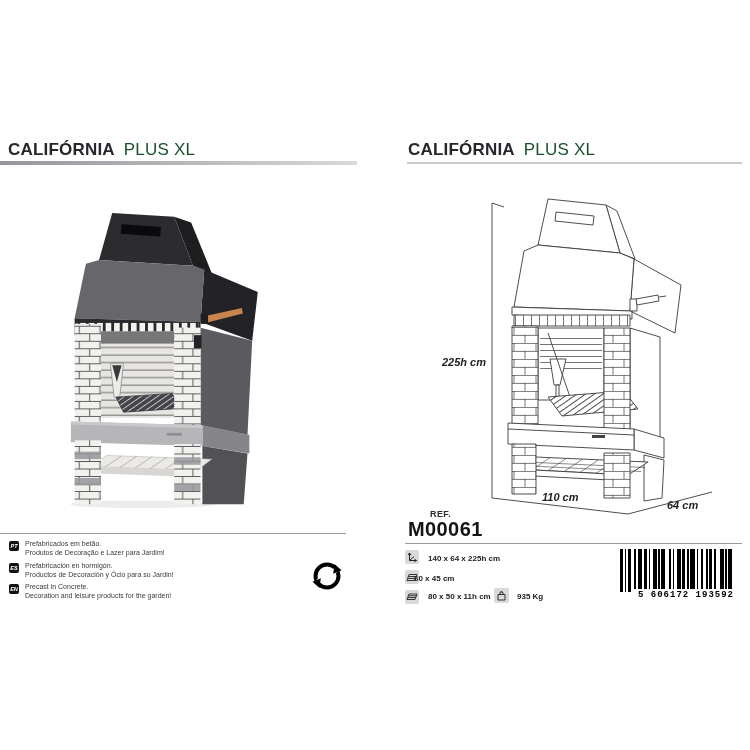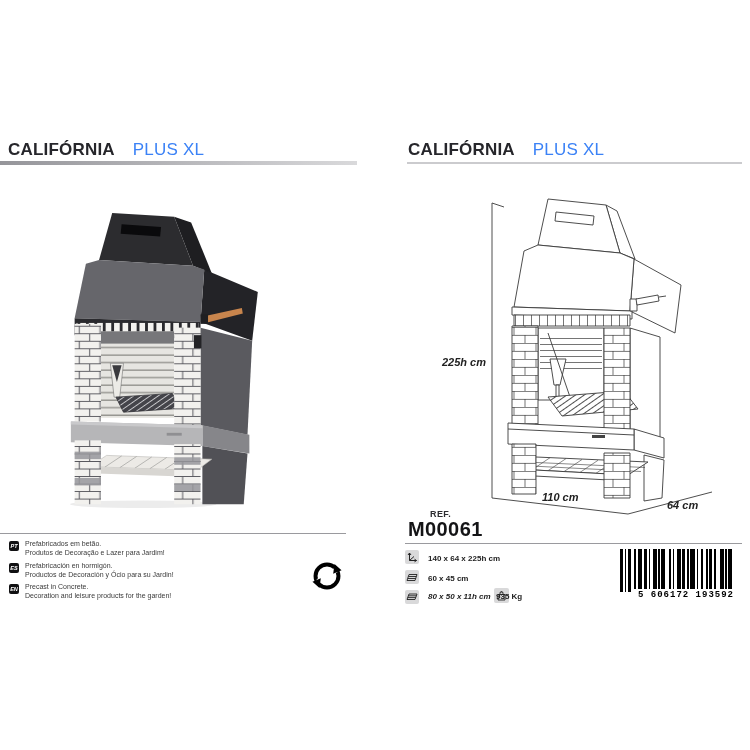--- a/index.html
+++ b/index.html
@@ -2,21 +2,21 @@
 <html><head>
 <meta charset="utf-8">
 <style>
   html,body{margin:0;padding:0;background:#fff;}
   #page{position:relative;width:750px;height:750px;background:#ffffff;overflow:hidden;
         font-family:"Liberation Sans", sans-serif;color:#26262b;}
   .abs{position:absolute;}
   
   .panel-title{font-size:17px;letter-spacing:.2px;white-space:nowrap;}
   .panel-title .t-main{font-weight:800;}
-  .panel-title .t-suffix{font-weight:400;color:#3b82f6;margin-left:18px;}
+  .panel-title .t-suffix{font-weight:400;color:#14532d;margin-left:9px;}
   .accent-bar{height:4px;background:linear-gradient(to right,#95959a,#d9d9db);}
   .thin-rule{height:2px;background:#cbcbce;}
   .divider{height:1px;background:#9a9a9e;}
   
   .desc-row{display:flex;gap:6px;}
   .lang-badge{width:10px;height:10px;background:#101012;color:#fff;border-radius:2px;
     font-size:5.5px;font-weight:bold;font-style:italic;display:flex;align-items:center;
     justify-content:center;flex:0 0 auto;margin-top:1px;}
   .desc-text{font-size:7px;line-height:8.5px;color:#3a3a3a;}
   
@@ -224,35 +224,35 @@
         <path d="M2.5 1 V8.5 H9.5 M2.5 1 L1 3 M2.5 1 L4 3 M9.5 8.5 L7.5 7.2 M9.5 8.5 L7.5 9.8 M2.5 8.5 L7 4.5" stroke="#222" stroke-width="1" fill="none"></path>
       </svg>
   </div>
   <div class="abs spec-text" style="left:428px;top:554px;">140 x 64 x 225h cm</div>
 
   <div class="abs spec-icon" style="left:405px;top:570px;">
     <svg width="12" height="9" viewBox="0 0 12 9">
         <path d="M3 1.5 L11 1.5 L9 7.5 L1 7.5 Z M2.5 3.5 H10.3 M2 5.5 H9.8" stroke="#222" stroke-width="0.9" fill="none"></path>
       </svg>
   </div>
-  <div class="abs spec-text" style="left:428px;top:574px;">60 x 45 cm</div>
+  <div class="abs spec-text" style="left:414px;top:574px;">60 x 45 cm</div>
 
   <div class="abs spec-icon" style="left:405px;top:590px;">
     <svg width="12" height="8" viewBox="0 0 12 8">
         <path d="M3 1 L11 1 L9 6.5 L1 6.5 Z M2.4 2.8 H10.4 M1.8 4.6 H9.8" stroke="#222" stroke-width="0.9" fill="none"></path>
       </svg>
   </div>
-  <div class="abs spec-text" style="left:428px;top:592px;font-style:italic;">80 x 50 x 11h cm</div>
+  <div class="abs spec-text" style="left:428px;top:592px;">80 x 50 x 11h cm</div>
 
   <div class="abs spec-icon" style="left:494px;top:588px;width:15px;height:15px;">
     <svg width="11" height="11" viewBox="0 0 11 11">
         <path d="M2 4.5 H9 V10 H2 Z M3.8 4.5 L4.3 2 H6.7 L7.2 4.5 M4.8 2 a0.9 0.9 0 0 1 1.4 0" stroke="#222" stroke-width="0.9" fill="none"></path>
       </svg>
   </div>
-  <div class="abs spec-text" style="left:496px;top:592px;text-align:center;">935 Kg</div>
+  <div class="abs spec-text" style="left:517px;top:592px;text-align:center;">935 Kg</div>
 
   <div id="barcode" class="abs" style="left:620px;top:549px;">
     <div class="bars">
         <div class="bc-bar" style="width: 3.2px;"></div>
         <div class="bc-space" style="width: 1.6px;"></div>
         <div class="bc-bar" style="width: 1.6px;"></div>
         <div class="bc-space" style="width: 1.6px;"></div>
         <div class="bc-bar" style="width: 3.2px;"></div>
         <div class="bc-space" style="width: 3.2px;"></div>
         <div class="bc-bar" style="width: 1.6px;"></div>

